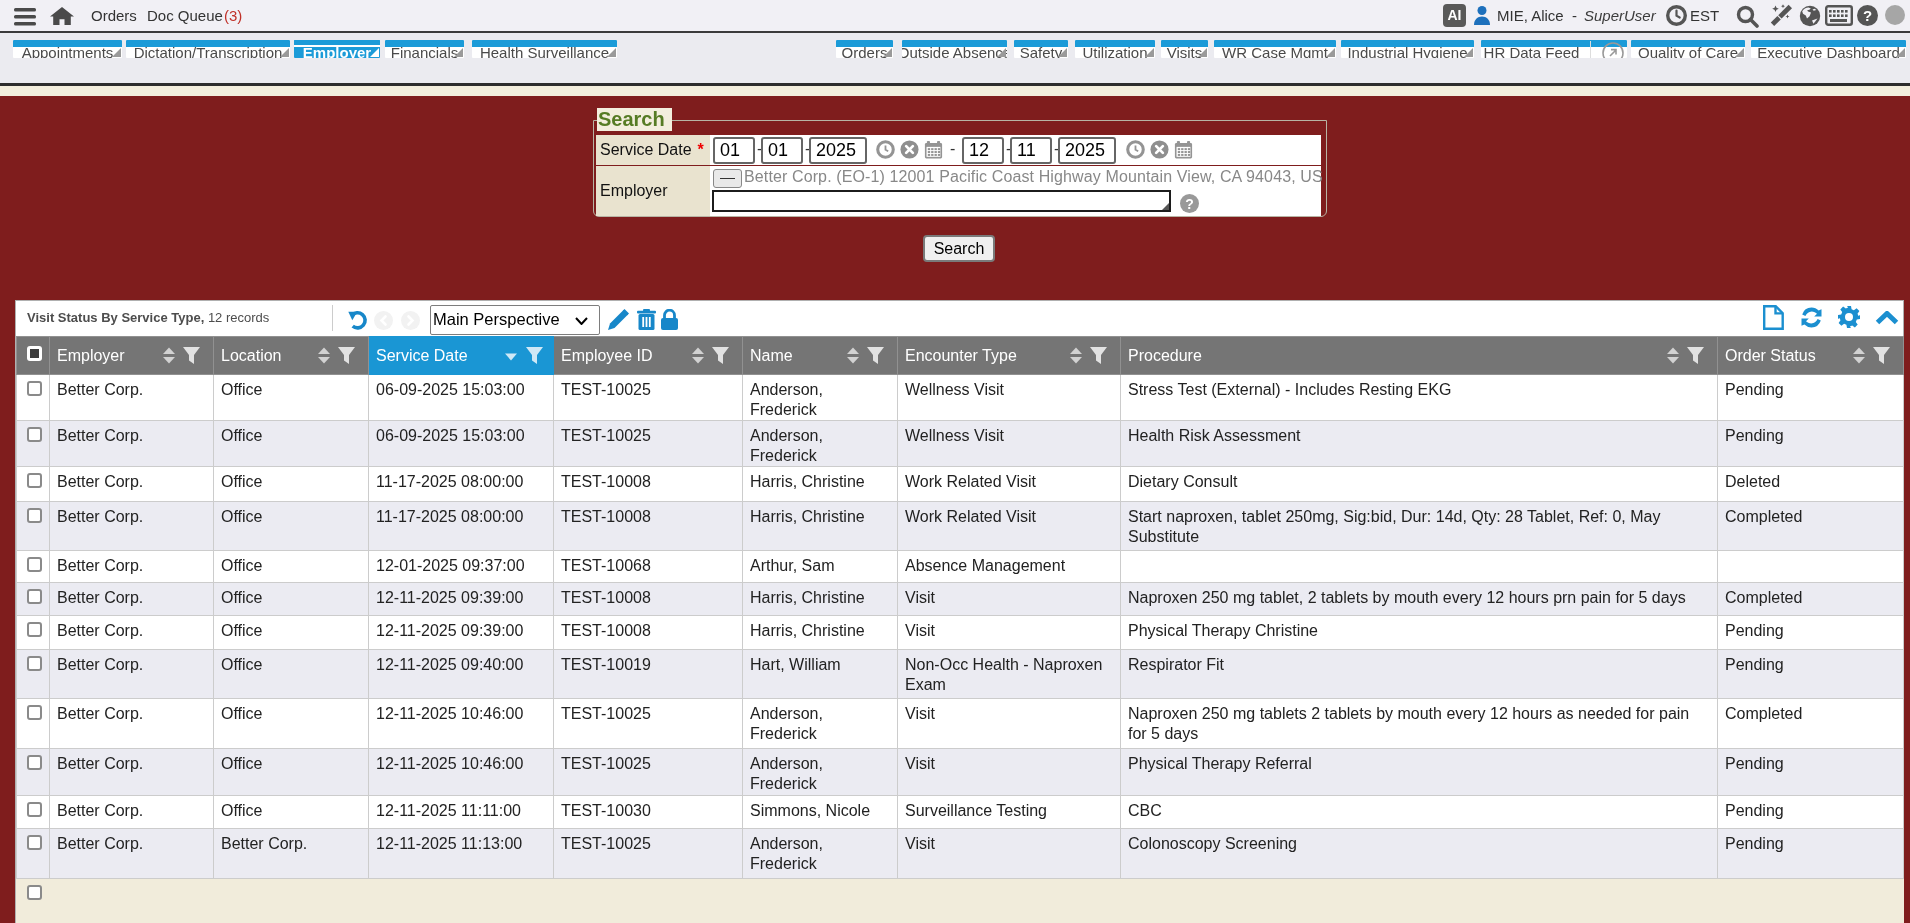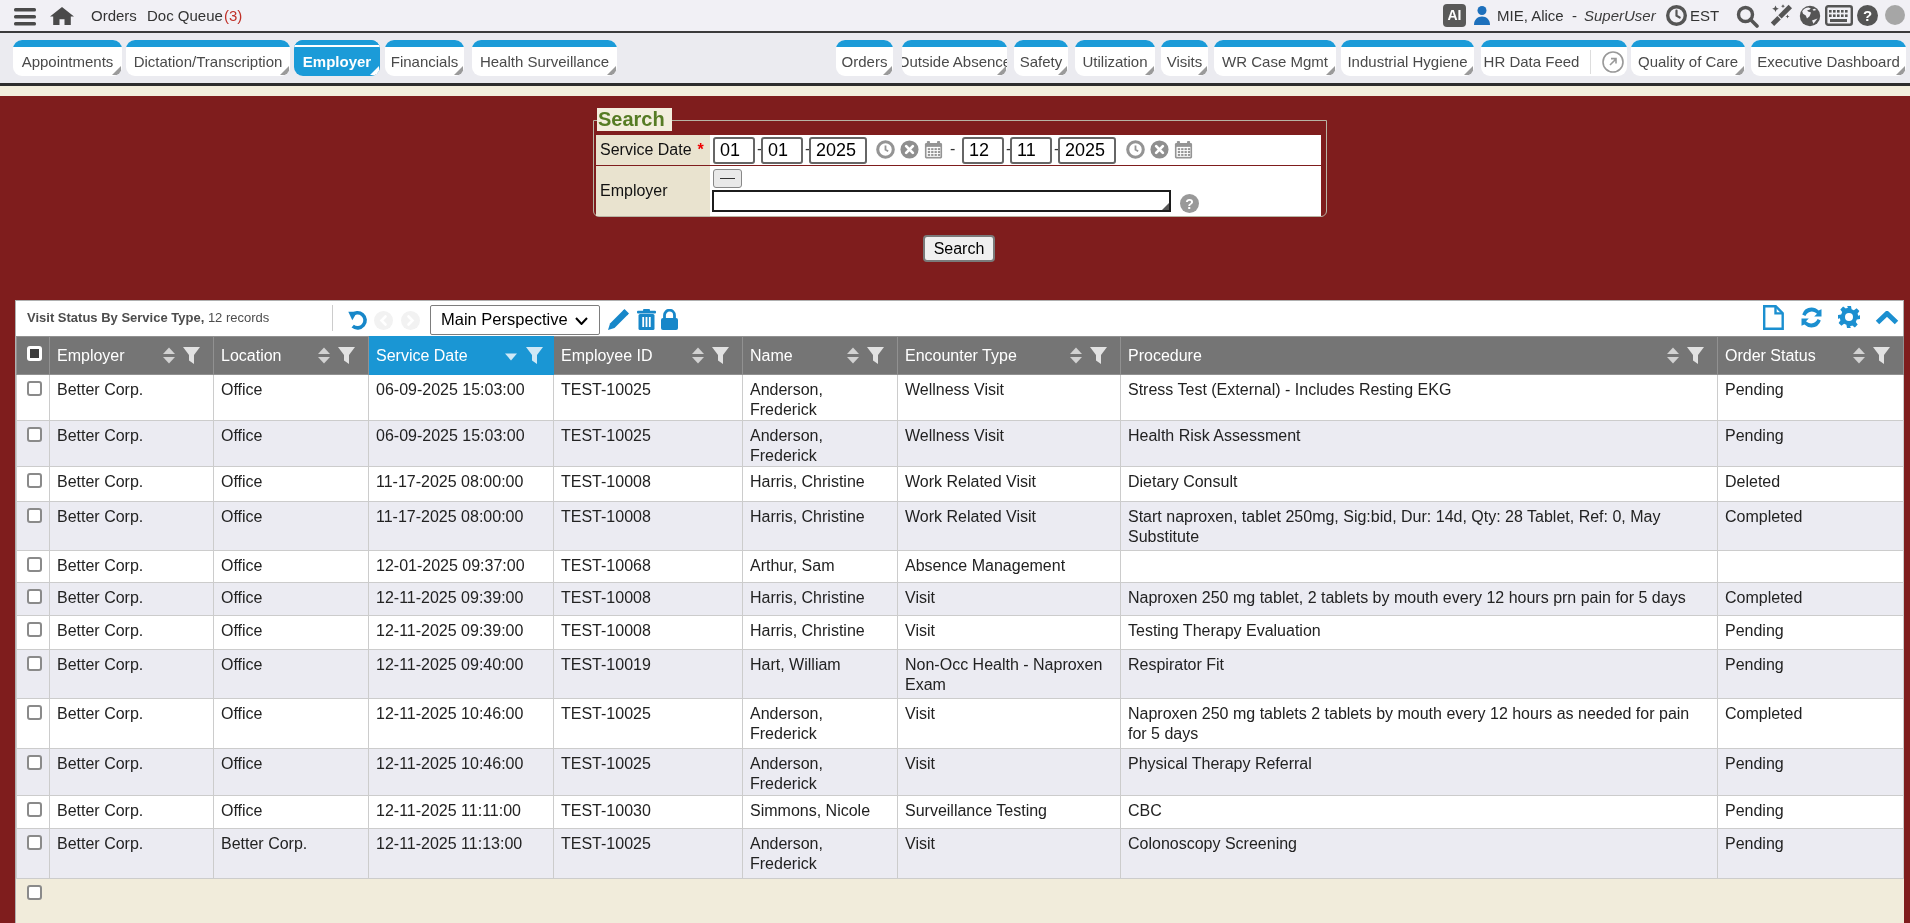--- a/index.html
+++ b/index.html
@@ -1,19 +1,19 @@
 <!DOCTYPE html>
 <html><head><meta charset="utf-8"><title>WebChart</title><style>
 *{margin:0;padding:0;box-sizing:border-box}
 html,body{width:1910px;height:923px}
 body{font-family:"Liberation Sans",sans-serif;background:#f3eedd;overflow:hidden;position:relative;font-size:15px;color:#333}
 #topbar{position:absolute;top:0;left:0;width:1910px;height:33px;background:#f1f0f5;border-bottom:2px solid #3b3b3b}
 #topbar .crumb{position:absolute;top:7px;font-size:15px;color:#333;white-space:nowrap}
 #tabrow{position:absolute;top:33px;left:0;width:1910px;height:53px;background:#ebebf0;border-bottom:3px solid #2d2d2d}
-.tab{position:absolute;top:7px;height:36px;background:#fff;border-radius:9px;overflow:hidden;text-align:right;color:#4a4a4a;font-size:15px}
+.tab{position:absolute;top:7px;height:18px;background:#fff;border-radius:1px;overflow:hidden;text-align:right;color:#4a4a4a;font-size:15px}
 .tab .cap{position:absolute;top:0;left:0;right:0;height:7px;background:#1b9bd8}
 .tab .lbl{position:absolute;top:7px;left:0;right:0;bottom:0;display:flex;align-items:center;justify-content:center;white-space:nowrap}
 .tab .tri{position:absolute;right:1px;bottom:1px;width:0;height:0;border-left:9px solid transparent;border-bottom:9px solid #9a9a9a}
 .tab.sel{background:#1b9bd8;color:#fff;font-weight:bold}
 .tab.sel .cap{border-bottom:2px solid #fff}
 .tab.sel .tri{border-bottom-color:#fff}
 #content{position:absolute;top:96px;left:0;width:1910px;height:837px;background:#7f1d1d}
 
 #fs{position:absolute;left:593px;top:24px;width:734px;height:97px;border:1px solid #b8b4a4;border-radius:0 0 6px 6px}
 #fs .legend{position:absolute;left:3px;top:-13px;background:#f3eedd;padding:0 7px 0 1px;font-size:20px;font-weight:bold;color:#567b24}
@@ -25,21 +25,21 @@
 .din{position:absolute;top:2px;height:27px;border:2px solid #666;border-radius:3px;font-size:18px;font-family:"Liberation Sans",sans-serif;padding-left:5px;color:#000;background:#fff}
 .dsh{position:absolute;top:5px;color:#333;font-size:16px}
 .ic{position:absolute;top:5px;width:19px;height:19px}
 .star{color:#e00;font-weight:bold;margin-left:6px}
 #srchbtn{position:absolute;left:923px;top:139px;width:72px;height:27px;background:#f0f0f0;border:2px solid #7a7a7a;border-radius:4px;font-size:16px;font-family:"Liberation Sans",sans-serif;color:#000;text-align:center;line-height:23px}
 
 #panel{position:absolute;left:15px;top:204px;width:1889px;height:624px;background:#fff;border:1px solid #b0b0b0}
 #tbar{position:absolute;top:0;left:0;right:0;height:35px;background:#fff}
 #tbar .ttl{position:absolute;left:11px;top:9px;font-size:13px;color:#4d4d4d}
 #tbar .sep{position:absolute;left:316px;top:4px;width:1px;height:26px;background:#ccc}
-#psel{position:absolute;left:414px;top:4px;width:170px;height:30px;border:1.5px solid #7d7d7d;border-radius:2px;background:#fff;font-size:16.5px;padding-left:10px;line-height:26px;color:#000}
+#psel{position:absolute;left:414px;top:4px;width:170px;height:30px;border:1.5px solid #7d7d7d;border-radius:2px;background:#fff;font-size:16.5px;padding-left:2px;line-height:26px;color:#000}
 #grid{position:absolute;top:35px;left:0;border-collapse:collapse;table-layout:fixed;width:1887px}
 #grid td{border:1px solid #ccc;font-size:16px;color:#222;padding:5px 6px 0 7px;vertical-align:top;line-height:20px;overflow:hidden}
 #grid tr.hdr td{background:#757575;color:#fff;border:1px solid #919191;padding-top:9px;position:relative;font-size:16px}
 #grid tr.hdr td.sd{background:#1a96d4;border-color:#1a96d4}
 #grid tr.alt td{background:#ebebf2}
 #grid tr.ftr td{background:#f1ecdb;border:1px solid #f1ecdb;border-top:1px solid #ccc}
 .cb{width:15px;height:15px;border:2px solid #8a8a8a;border-radius:3px;background:#fff;margin-left:3px;margin-top:1px}
 .hcb{width:15px;height:15px;border-radius:3px;background:#fff;display:flex;align-items:center;justify-content:center;margin-left:3px}
 .hcb i{width:9px;height:9px;background:#3c3c3c;display:block}
 .sorts{position:absolute;top:10px;width:14px;height:17px}
@@ -269,20 +269,21 @@
               <rect x="11.6" y="15.4" width="2.6" height="2.2"></rect>
               <rect x="15.3" y="15.4" width="2.6" height="2.2"></rect>
             </g>
           </svg>
         </div>
     </div>
     <div class="frow" id="frow2">
       <div class="flab">Employer</div>
       <div class="ffield">
         <div style="position:absolute;left:3px;top:3px;width:29px;height:19px;background:#e9e9e9;border:1px solid #888;border-radius:3px;text-align:center;line-height:14px;color:#333">—</div>
+        <div style="position:absolute;left:34px;top:2px;font-size:16px;letter-spacing:0.12px;color:#888;white-space:nowrap">Better Corp. (EO-1) 12001 Pacific Coast Highway Mountain View, CA 94043, US</div>
         <div style="position:absolute;left:2px;top:24px;width:459px;height:22px;background:#fff;border:2px solid #1c1c1c">
             <div style="position:absolute;right:0;bottom:0;width:0;height:0;border-left:7px solid transparent;border-bottom:7px solid #555"></div>
           </div>
         <svg width="19" height="19" style="position:absolute;left:470px;top:28px" viewBox="0 0 19 19">
             <circle cx="9.5" cy="9.5" r="9.5" fill="#999"></circle>
             <text x="9.5" y="14.5" font-size="14" font-weight="bold" fill="#fff" text-anchor="middle" font-family="Liberation Sans">?</text>
           </svg>
       </div>
     </div>
   </div>
@@ -492,21 +493,21 @@
           <tr style="height:34px">
             <td>
               <div class="cb"></div>
             </td>
             <td>Better Corp.</td>
             <td>Office</td>
             <td>12-11-2025 09:39:00</td>
             <td>TEST-10008</td>
             <td>Harris, Christine</td>
             <td>Visit</td>
-            <td>Testing Therapy Evaluation</td>
+            <td>Physical Therapy Christine</td>
             <td>Pending</td>
           </tr>
           <tr class="alt" style="height:49px">
             <td>
               <div class="cb"></div>
             </td>
             <td>Better Corp.</td>
             <td>Office</td>
             <td>12-11-2025 09:40:00</td>
             <td>TEST-10019</td>

